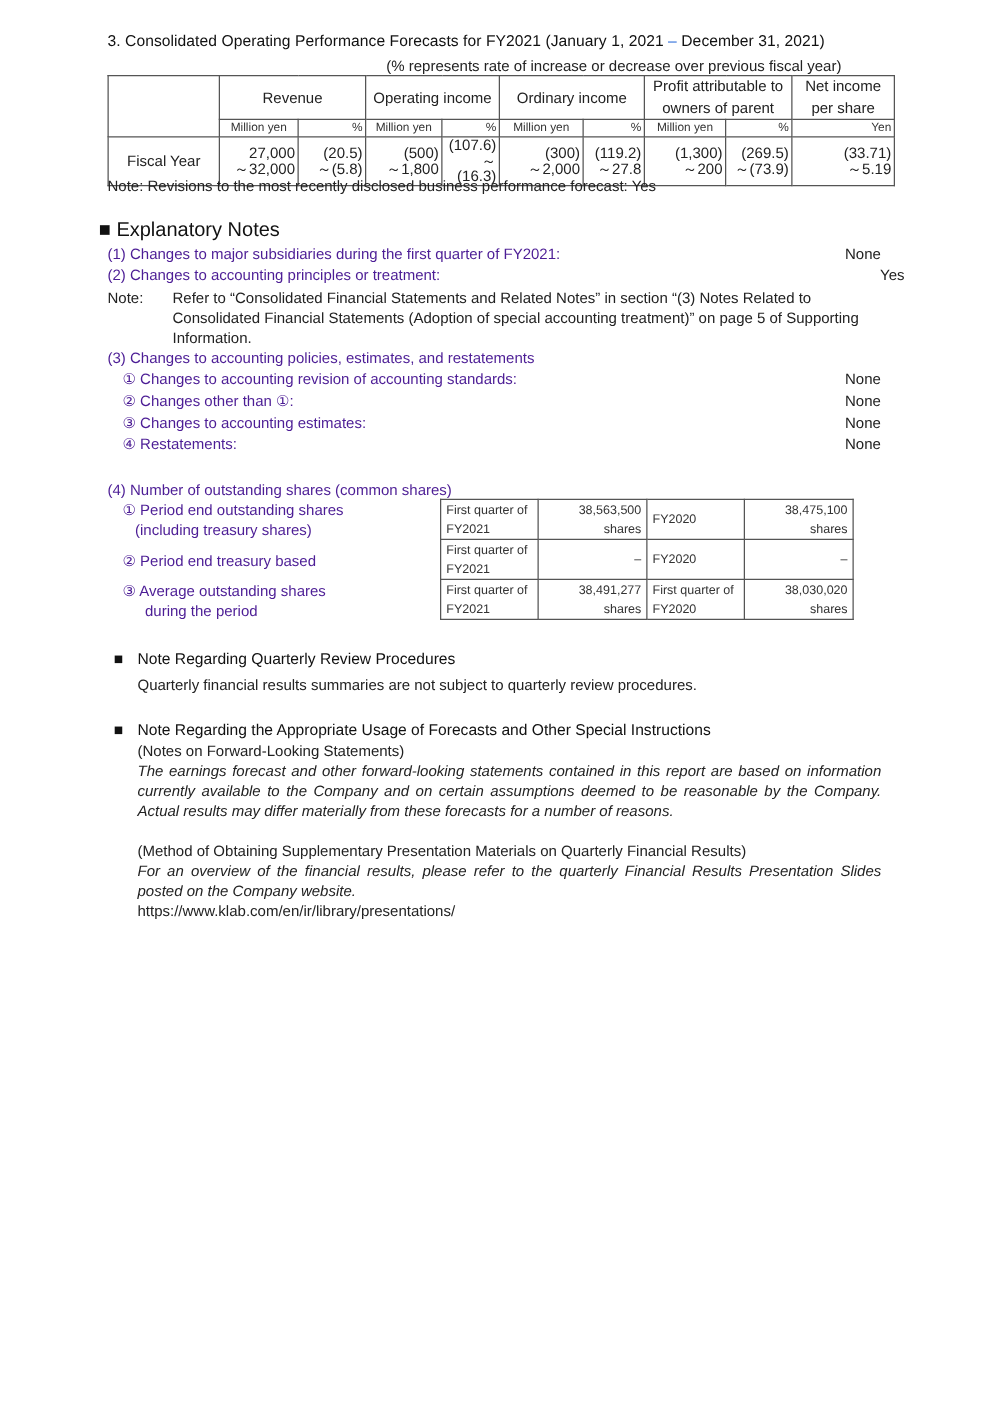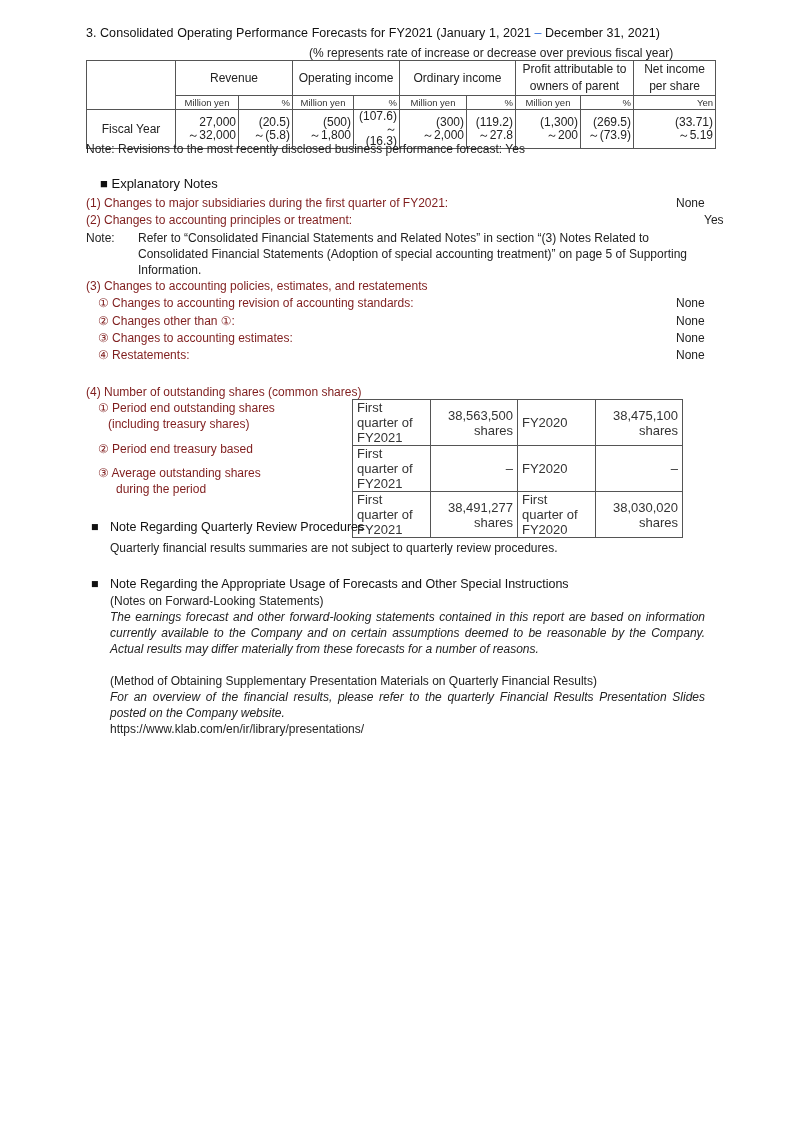--- a/index.html
+++ b/index.html
@@ -9,27 +9,27 @@
   .title .dash { color: #2b6cd9; }
   .subnote { left: 309px; top: 46px; font-size: 12px; color: #222; }
   table.fc { position: absolute; left: 86px; top: 60px; border-collapse: collapse; font-size: 12px; color: #222; }
   table.fc td { border: 1px solid #555; padding: 0 2px; line-height: 14px; }
   table.fc td.hd { text-align: center; vertical-align: middle; }
   table.fc td.unit { font-size: 9.5px; text-align: right; color: #333; height: 13px; line-height: 13px; }
   table.fc td.unitl { font-size: 9.5px; text-align: left; color: #333; height: 13px; line-height: 13px; }
   table.fc td.val { text-align: right; line-height: 12.5px; padding: 0 2px 0 2px; }
   table.fc td.fy { text-align: center; vertical-align: middle; }
   .note1 { left: 86px; top: 142px; font-size: 12px; }
-  .sechead { left: 100px; top: 176px; font-size: 13px; color: #111; }
-  .row { font-size: 12px; color: #7f1d1d; }
+  .sechead { left: 79px; top: 176px; font-size: 16px; color: #111; }
+  .row { font-size: 12px; color: #4c1d95; }
   .val-right { position: absolute; font-size: 12px; }
   .notepara { left: 86px; top: 230px; font-size: 12px; width: 630px; line-height: 16px; }
   .notepara .label { position: absolute; left: 0; top: 0; }
   .notepara .body { margin-left: 52px; }
-  table.sh { position: absolute; left: 352px; top: 399px; border-collapse: collapse; font-size: 13px; color: #333; }
+  table.sh { position: absolute; left: 352px; top: 399px; border-collapse: collapse; font-size: 10px; color: #333; }
   table.sh td { border: 1px solid #555; height: 31px; padding: 0 4px; line-height: 15px; vertical-align: middle; }
   table.sh td.num { text-align: right; }
   .bullet-head { font-size: 12.5px; color: #111; }
   .para { font-size: 12px; line-height: 16px; color: #222; }
   .justify { text-align: justify; text-align-last: left; font-style: italic; }
 </style>
 </head>
 <body>
 
 <div class="abs title">

